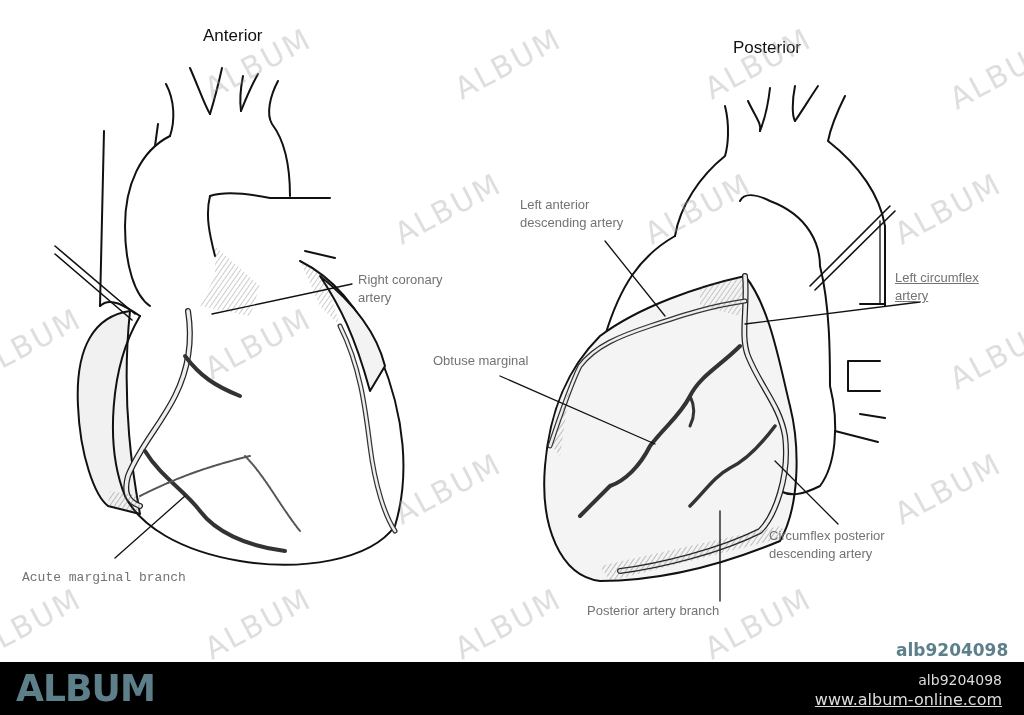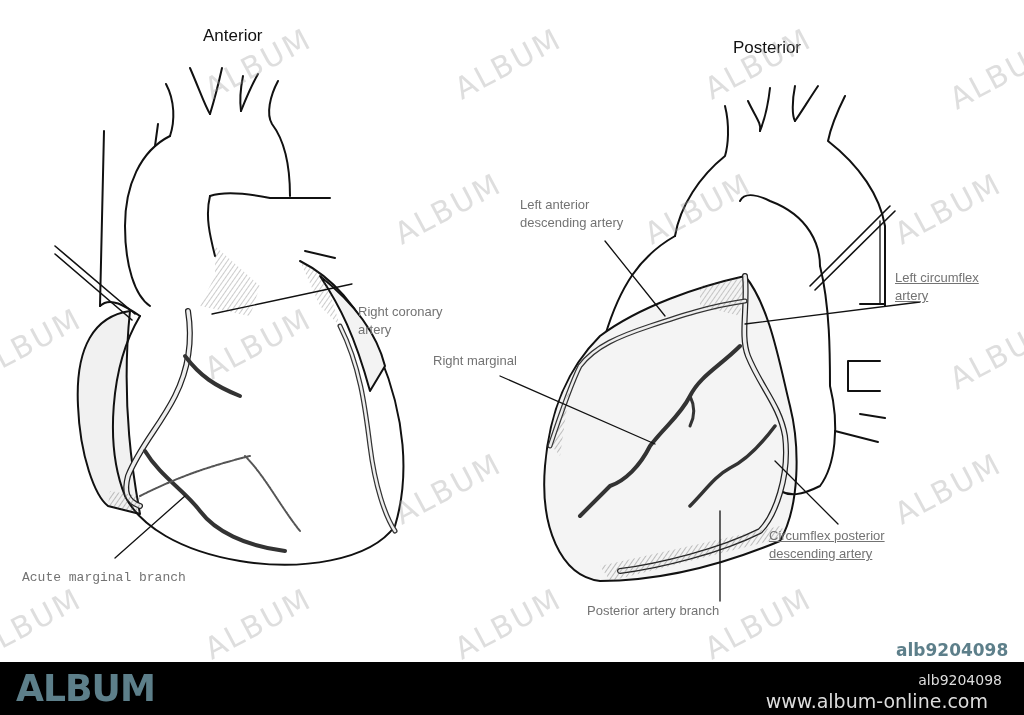--- a/index.html
+++ b/index.html
@@ -6,21 +6,21 @@
   body{width:1024px;height:715px;background:#fff;position:relative;overflow:hidden;font-family:"Liberation Sans",sans-serif;}
   #stage{position:absolute;left:0;top:6px;width:896px;height:662px;}
   svg.art{position:absolute;left:0;top:0;}
   .lbl{position:absolute;font-size:13px;color:#737373;line-height:18px;text-align:left;white-space:nowrap;}
   .title{position:absolute;font-size:17px;color:#111;}
   .wm{position:absolute;font-family:"DejaVu Sans",sans-serif;font-size:30px;color:rgba(160,160,160,0.35);transform:rotate(-28deg);letter-spacing:2px;pointer-events:none;}
   #idtag{position:absolute;left:896px;top:634px;font-family:"DejaVu Sans",sans-serif;font-size:17px;font-weight:bold;color:#5d7f8a;}
   #footer{position:absolute;left:0;top:662px;width:1024px;height:53px;background:#000;}
   #brand{position:absolute;left:16px;top:4px;font-family:"DejaVu Sans",sans-serif;font-size:38px;font-weight:bold;color:#5d7f8a;letter-spacing:-1px;transform:scaleX(0.95);transform-origin:left;}
   #fid{position:absolute;right:22px;top:10px;font-size:14px;color:#ddd;text-align:right;font-family:"DejaVu Sans",sans-serif;}
-  #furl{position:absolute;right:36px;top:28px;font-size:19px;color:#ddd;text-align:right;font-family:"DejaVu Sans",sans-serif;}
+  #furl{position:absolute;right:22px;top:28px;font-size:16px;color:#ddd;text-align:right;font-family:"DejaVu Sans",sans-serif;text-decoration:underline;}
 </style>
 </head>
 <body>
 
 <div id="stage">
 
   <svg class="art" width="1024" height="662" viewBox="0 0 1024 662">
     <defs>
       <pattern id="hatch" width="4" height="4" patternUnits="userSpaceOnUse" patternTransform="rotate(35)">
         <line x1="0" y1="0" x2="0" y2="4" stroke="#555" stroke-width="1"></line>
@@ -114,36 +114,36 @@
         <line x1="500" y1="370" x2="655" y2="438"></line>
         <line x1="775" y1="455" x2="838" y2="518"></line>
         <line x1="720" y1="505" x2="720" y2="595"></line>
       </g>
     </g>
   </svg>
 
   <div class="title" style="left:203px;top:20px;">Anterior</div>
   <div class="title" style="left:733px;top:20px;margin-top:12px;">Posterior</div>
 
-  <div class="lbl" style="left:358px;top:265px;margin-top:32px;">
+  <div class="lbl" style="left:358px;top:265px;">
     <div>Right coronary</div>
     <div>artery</div>
   </div>
   <div class="lbl" style="left:22px;top:563px;font-family:Liberation Mono, monospace;">Acute marginal branch</div>
 
   <div class="lbl" style="left:520px;top:190px;">
     <div>Left anterior</div>
     <div>descending artery</div>
   </div>
   <div class="lbl" style="left:895px;top:263px;text-decoration:underline;">
     <div>Left circumflex</div>
     <div>artery</div>
   </div>
-  <div class="lbl" style="left:433px;top:346px;">Right marginal</div>
-  <div class="lbl" style="left:769px;top:521px;text-decoration:underline;">
+  <div class="lbl" style="left:433px;top:346px;">Obtuse marginal</div>
+  <div class="lbl" style="left:769px;top:521px;">
     <div>Circumflex posterior</div>
     <div>descending artery</div>
   </div>
   <div class="lbl" style="left:587px;top:596px;">Posterior artery branch</div>
 
   <div class="wm" style="left:200px;top:40px;">ALBUM</div>
   <div class="wm" style="left:450px;top:40px;">ALBUM</div>
   <div class="wm" style="left:700px;top:40px;">ALBUM</div>
   <div class="wm" style="left:945px;top:50px;">ALBUM</div>
   <div class="wm" style="left:390px;top:185px;">ALBUM</div>

